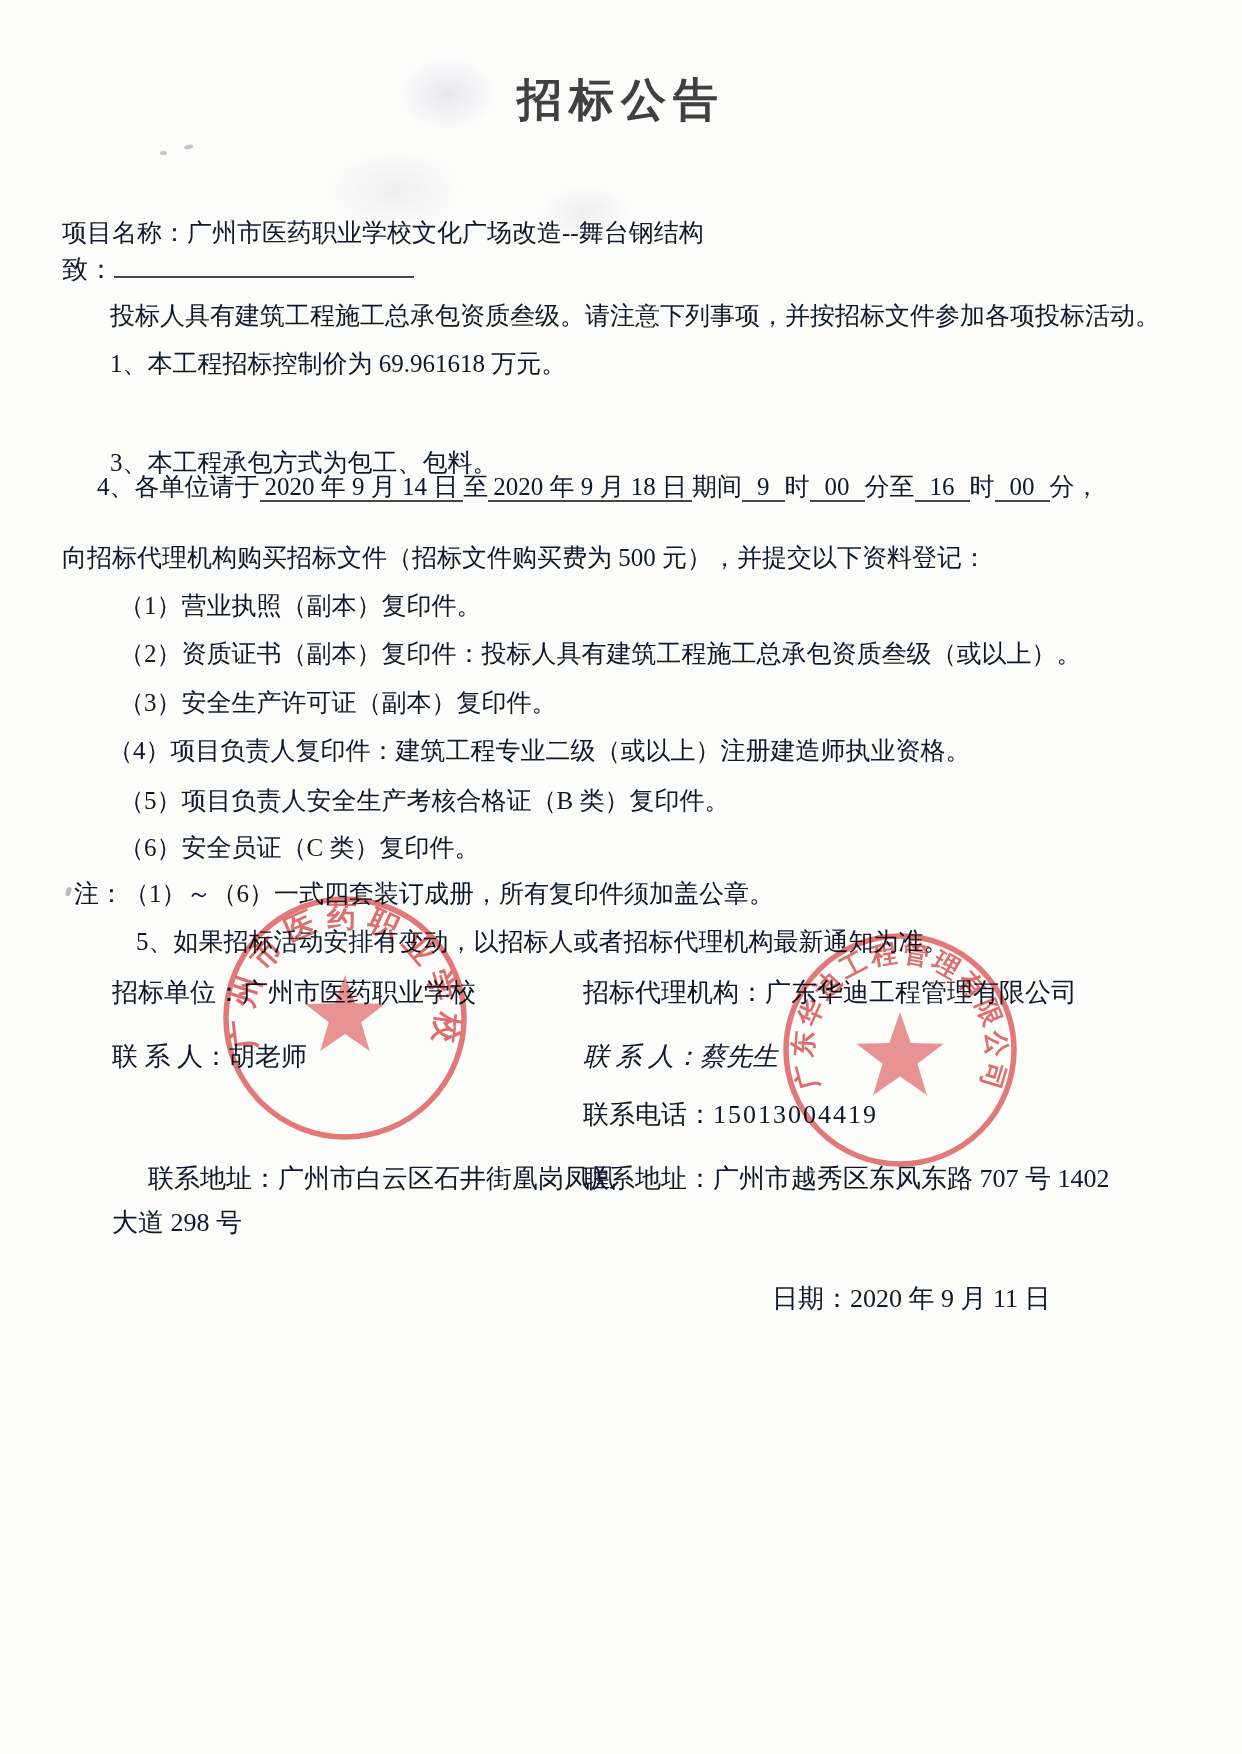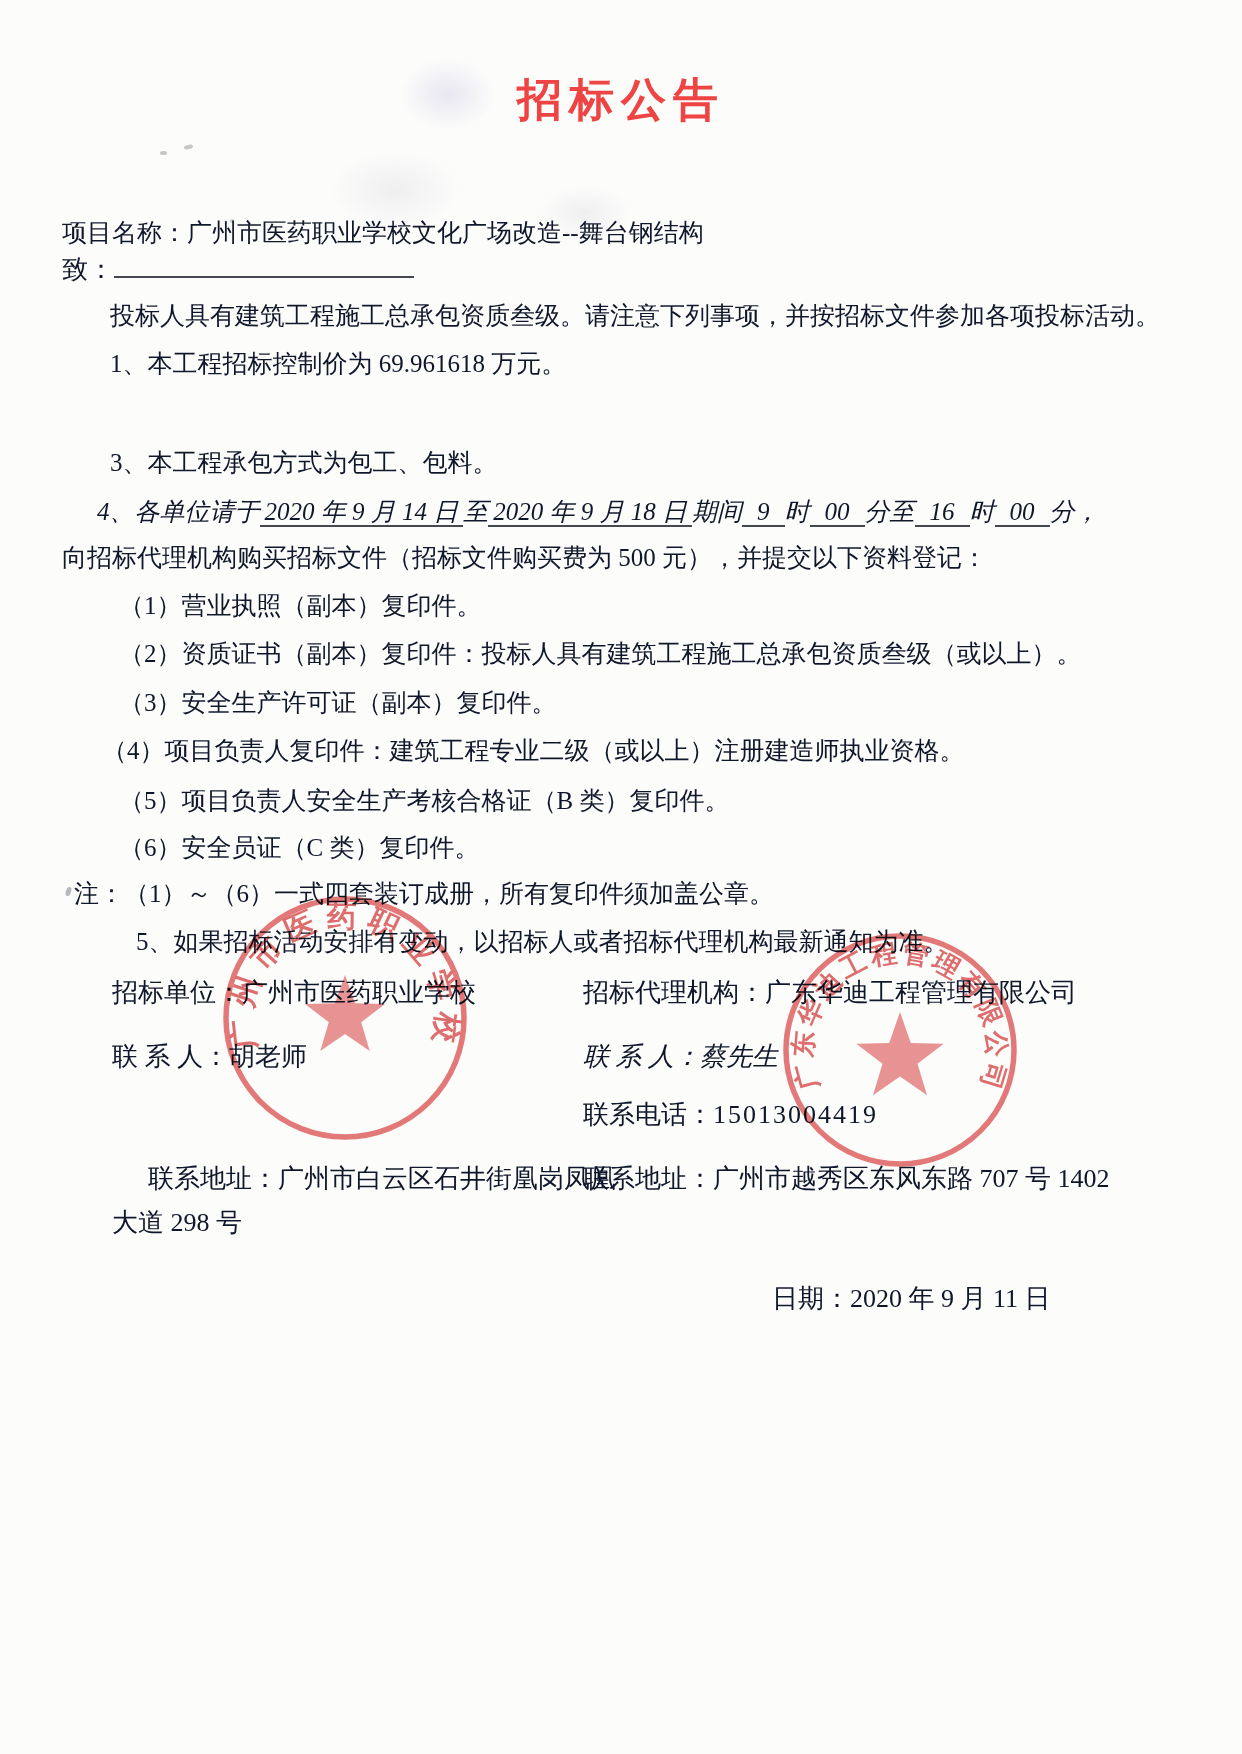--- a/index.html
+++ b/index.html
@@ -10,21 +10,21 @@
     background:#fcfcfb;
     overflow:hidden;
     font-family:"Liberation Serif","DejaVu Serif",serif;
     color:#3b3e47;
   }
   .ln{position:absolute;font-size:25px;line-height:1.2;white-space:nowrap;color:#0f172a;}
   .big{font-size:26px;}
   .title{
     position:absolute;left:0;right:0;top:70px;
     text-align:center;font-size:45px;font-weight:bold;
-    letter-spacing:7px;color:#ef4444;
+    letter-spacing:7px;color:#404040;
   }
   .useg{border-bottom:2px solid #45484f;}
   .u-date{padding:0 5px;}
   .u-time{padding:0 15px;}
   .blank-line{
     display:inline-block;width:300px;height:24px;
     border-bottom:2px solid #45484f;vertical-align:baseline;
   }
   .phone-sp{letter-spacing:3px;}
   .digits{letter-spacing:2px;}
@@ -69,30 +69,30 @@
     <span>致：</span><span class="blank-line"></span>
   </div>
 
   <div class="ln" style="left:110px;top:301px;">投标人具有建筑工程施工总承包资质叁级。请注意下列事项，并按招标文件参加各项投标活动。</div>
 
   <div class="ln" style="left:110px;top:349px;">1、本工程招标控制价为 69.961618 万元。</div>
 
 
   <div class="ln" style="left:110px;top:448px;">3、本工程承包方式为包工、包料。</div>
 
-  <div class="ln" style="left:97px;top:497px;font-style:italic;">
+  <div class="ln" style="left:97px;top:472px;">
     <span>4、各单位请于</span><span class="useg u-date">2020 年 9 月 14 日</span><span>至</span><span class="useg u-date">2020 年 9 月 18 日</span><span>期间</span><span class="useg u-time">9</span><span>时</span><span class="useg u-time">00</span><span>分至</span><span class="useg u-time">16</span><span>时</span><span class="useg u-time">00</span><span>分，</span>
   </div>
 
   <div class="ln" style="left:62px;top:543px;">向招标代理机构购买招标文件（招标文件购买费为 500 元），并提交以下资料登记：</div>
 
   <div class="ln" style="left:119px;top:591px;">（1）营业执照（副本）复印件。</div>
   <div class="ln" style="left:119px;top:639px;">（2）资质证书（副本）复印件：投标人具有建筑工程施工总承包资质叁级（或以上）。</div>
   <div class="ln" style="left:119px;top:688px;">（3）安全生产许可证（副本）复印件。</div>
-  <div class="ln" style="left:102px;top:736px;">（4）项目负责人复印件：建筑工程专业二级（或以上）注册建造师执业资格。</div>
+  <div class="ln" style="left:108px;top:736px;">（4）项目负责人复印件：建筑工程专业二级（或以上）注册建造师执业资格。</div>
   <div class="ln" style="left:119px;top:786px;">（5）项目负责人安全生产考核合格证（B 类）复印件。</div>
   <div class="ln" style="left:119px;top:833px;">（6）安全员证（C 类）复印件。</div>
 
   <div class="ln" style="left:74px;top:879px;">注：（1）～（6）一式四套装订成册，所有复印件须加盖公章。</div>
 
   <div class="ln" style="left:136px;top:927px;">5、如果招标活动安排有变动，以招标人或者招标代理机构最新通知为准。</div>
 
   <div class="ln big" style="left:112px;top:977px;">
     <span>招标单位：</span><span>广州市医药职业学校</span>
   </div>

